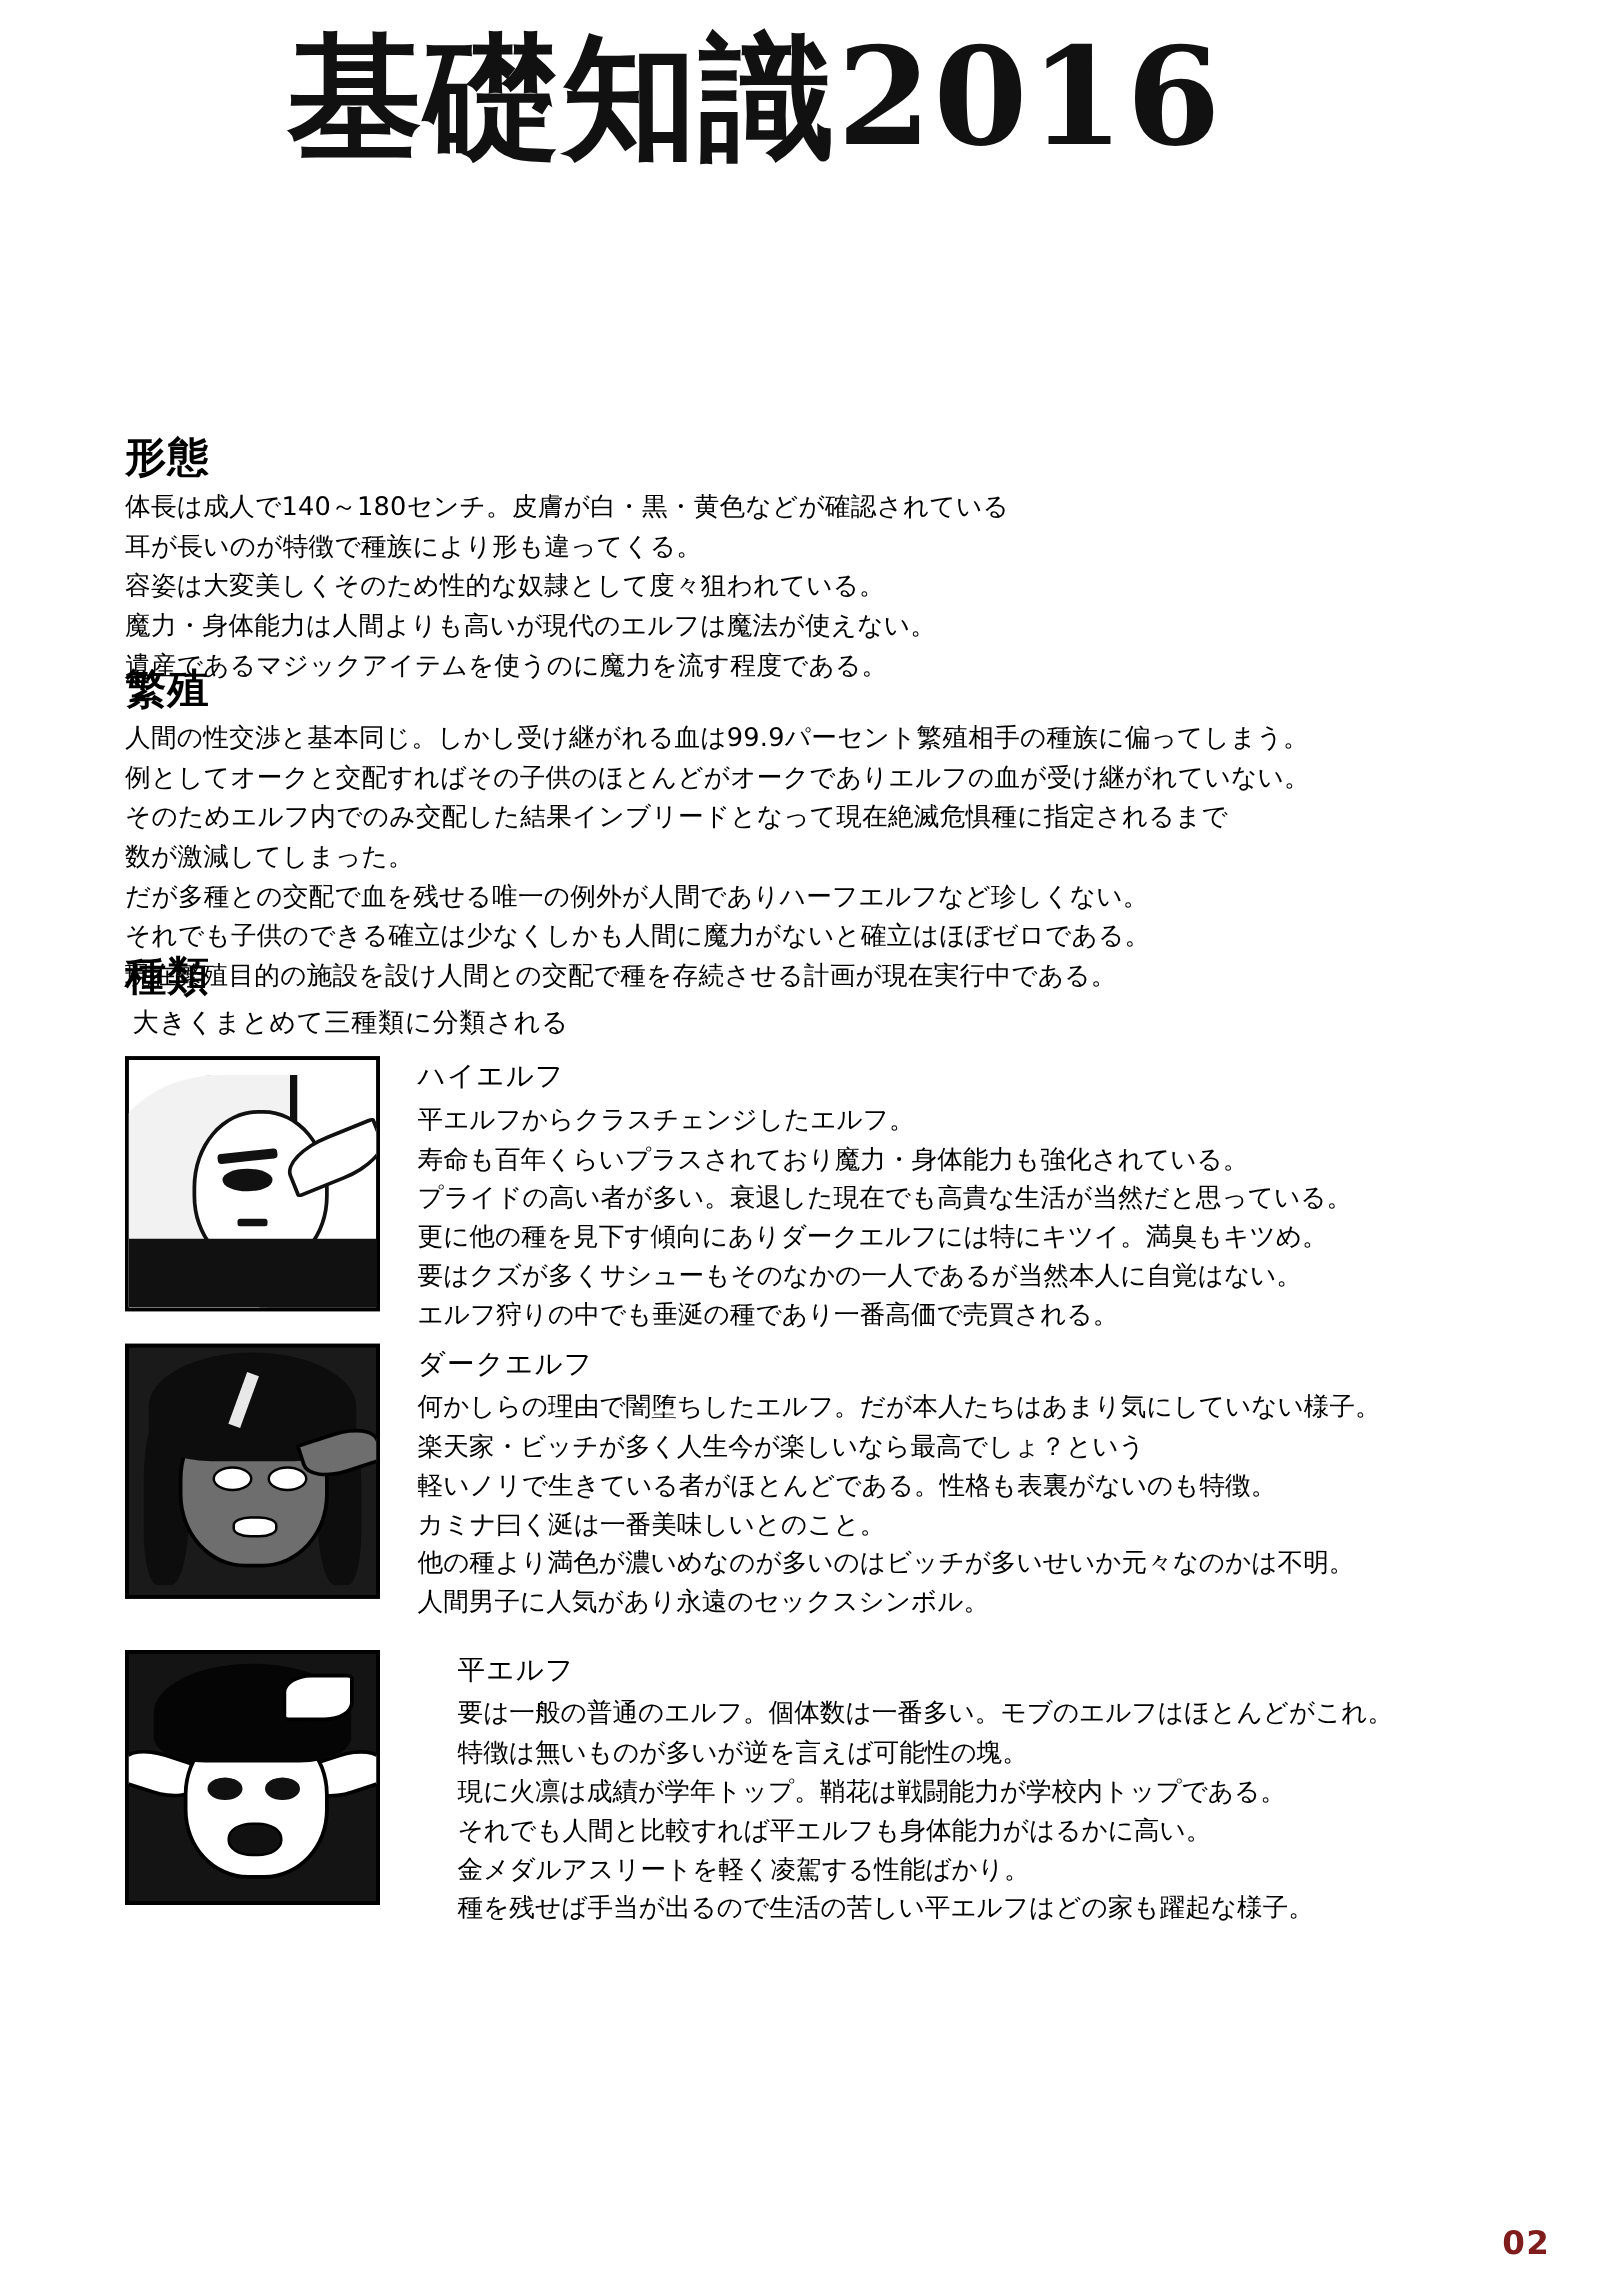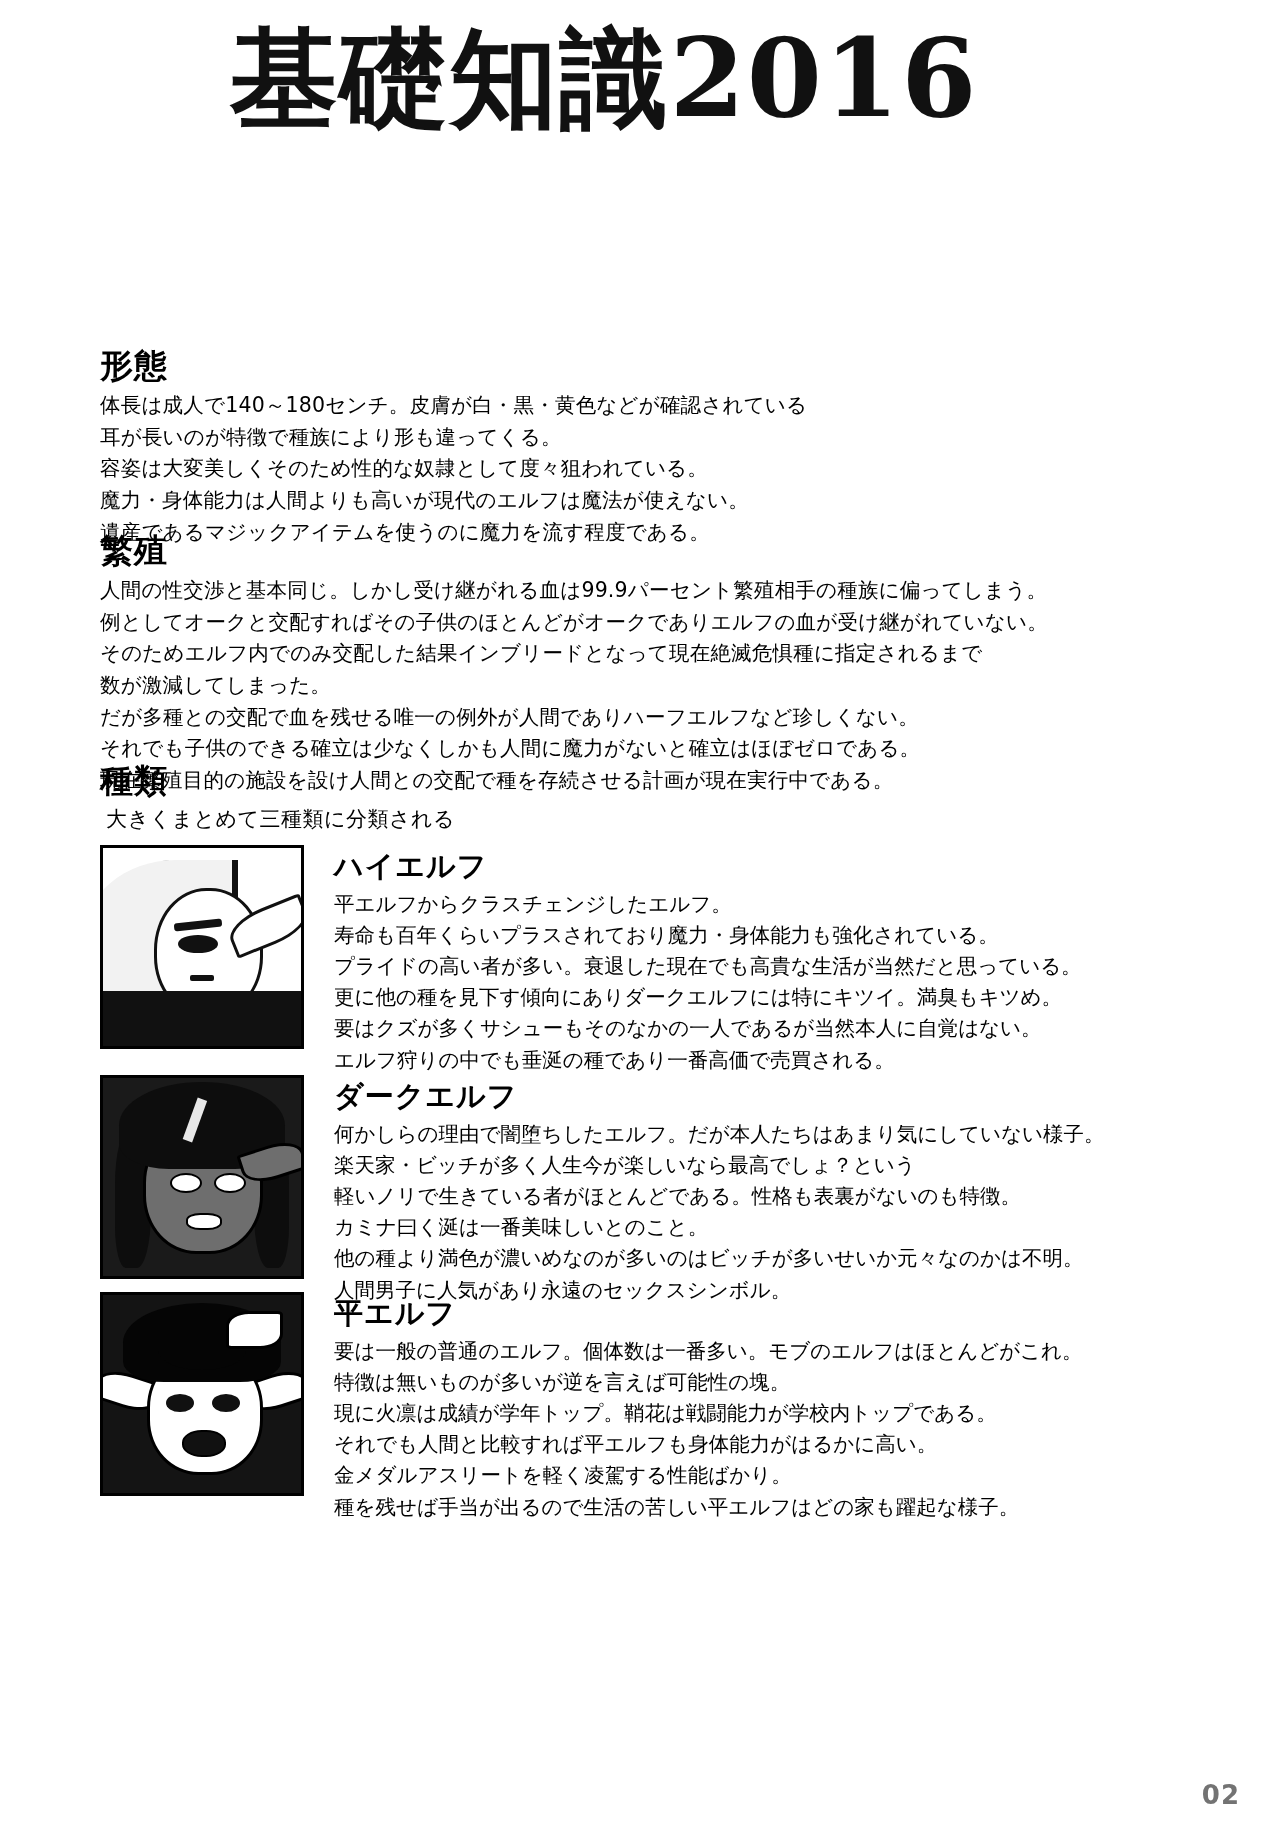--- a/index.html
+++ b/index.html
@@ -85,41 +85,41 @@
     background: #0b0b0b;
     position: relative;
     overflow: hidden;
   }
   .entry-text {
     margin-left: 30px;
     padding-top: 4px;
   }
   .entry-title {
     font-family: "DejaVu Serif", "Liberation Serif", serif;
-    font-weight: bold;
-    font-size: 29px;
+    font-weight: normal;
+    font-size: 22px;
     line-height: 1.2;
     margin-bottom: 5px;
     letter-spacing: 1px;
   }
   .entry-text p {
     margin: 0;
     font-size: 20.5px;
     line-height: 1.52;
     white-space: nowrap;
   }
   
   .page-number {
     position: absolute;
     right: 40px;
     bottom: 22px;
     font-family: "DejaVu Sans", "Liberation Sans", sans-serif;
     font-weight: bold;
     font-size: 26px;
-    color: #737373;
+    color: #7f1d1d;
     letter-spacing: 1px;
   }
   
   .ill {
     position: absolute;
     inset: 0;
   }
   .ill .bgfill { position:absolute; inset:0; }
   .ill .shape { position:absolute; }
   
@@ -298,21 +298,21 @@
       <div class="entry-title">ダークエルフ</div>
       <p>何かしらの理由で闇堕ちしたエルフ。だが本人たちはあまり気にしていない様子。</p>
       <p>楽天家・ビッチが多く人生今が楽しいなら最高でしょ？という</p>
       <p>軽いノリで生きている者がほとんどである。性格も表裏がないのも特徴。</p>
       <p>カミナ曰く涎は一番美味しいとのこと。</p>
       <p>他の種より満色が濃いめなのが多いのはビッチが多いせいか元々なのかは不明。</p>
       <p>人間男子に人気があり永遠のセックスシンボル。</p>
     </div>
   </div>
 
-  <div class="entry" style="top:1292px;">
+  <div class="entry" style="top:1320px;gap:32px;">
     <div class="thumb">
       <div class="ill ill-norm">
         <div class="bgfill"></div>
         <div class="shape ear"></div>
         <div class="shape ear r"></div>
         <div class="shape face"></div>
         <div class="shape hair"></div>
         <div class="shape bang"></div>
         <div class="shape bow"></div>
         <div class="shape eye"></div>

